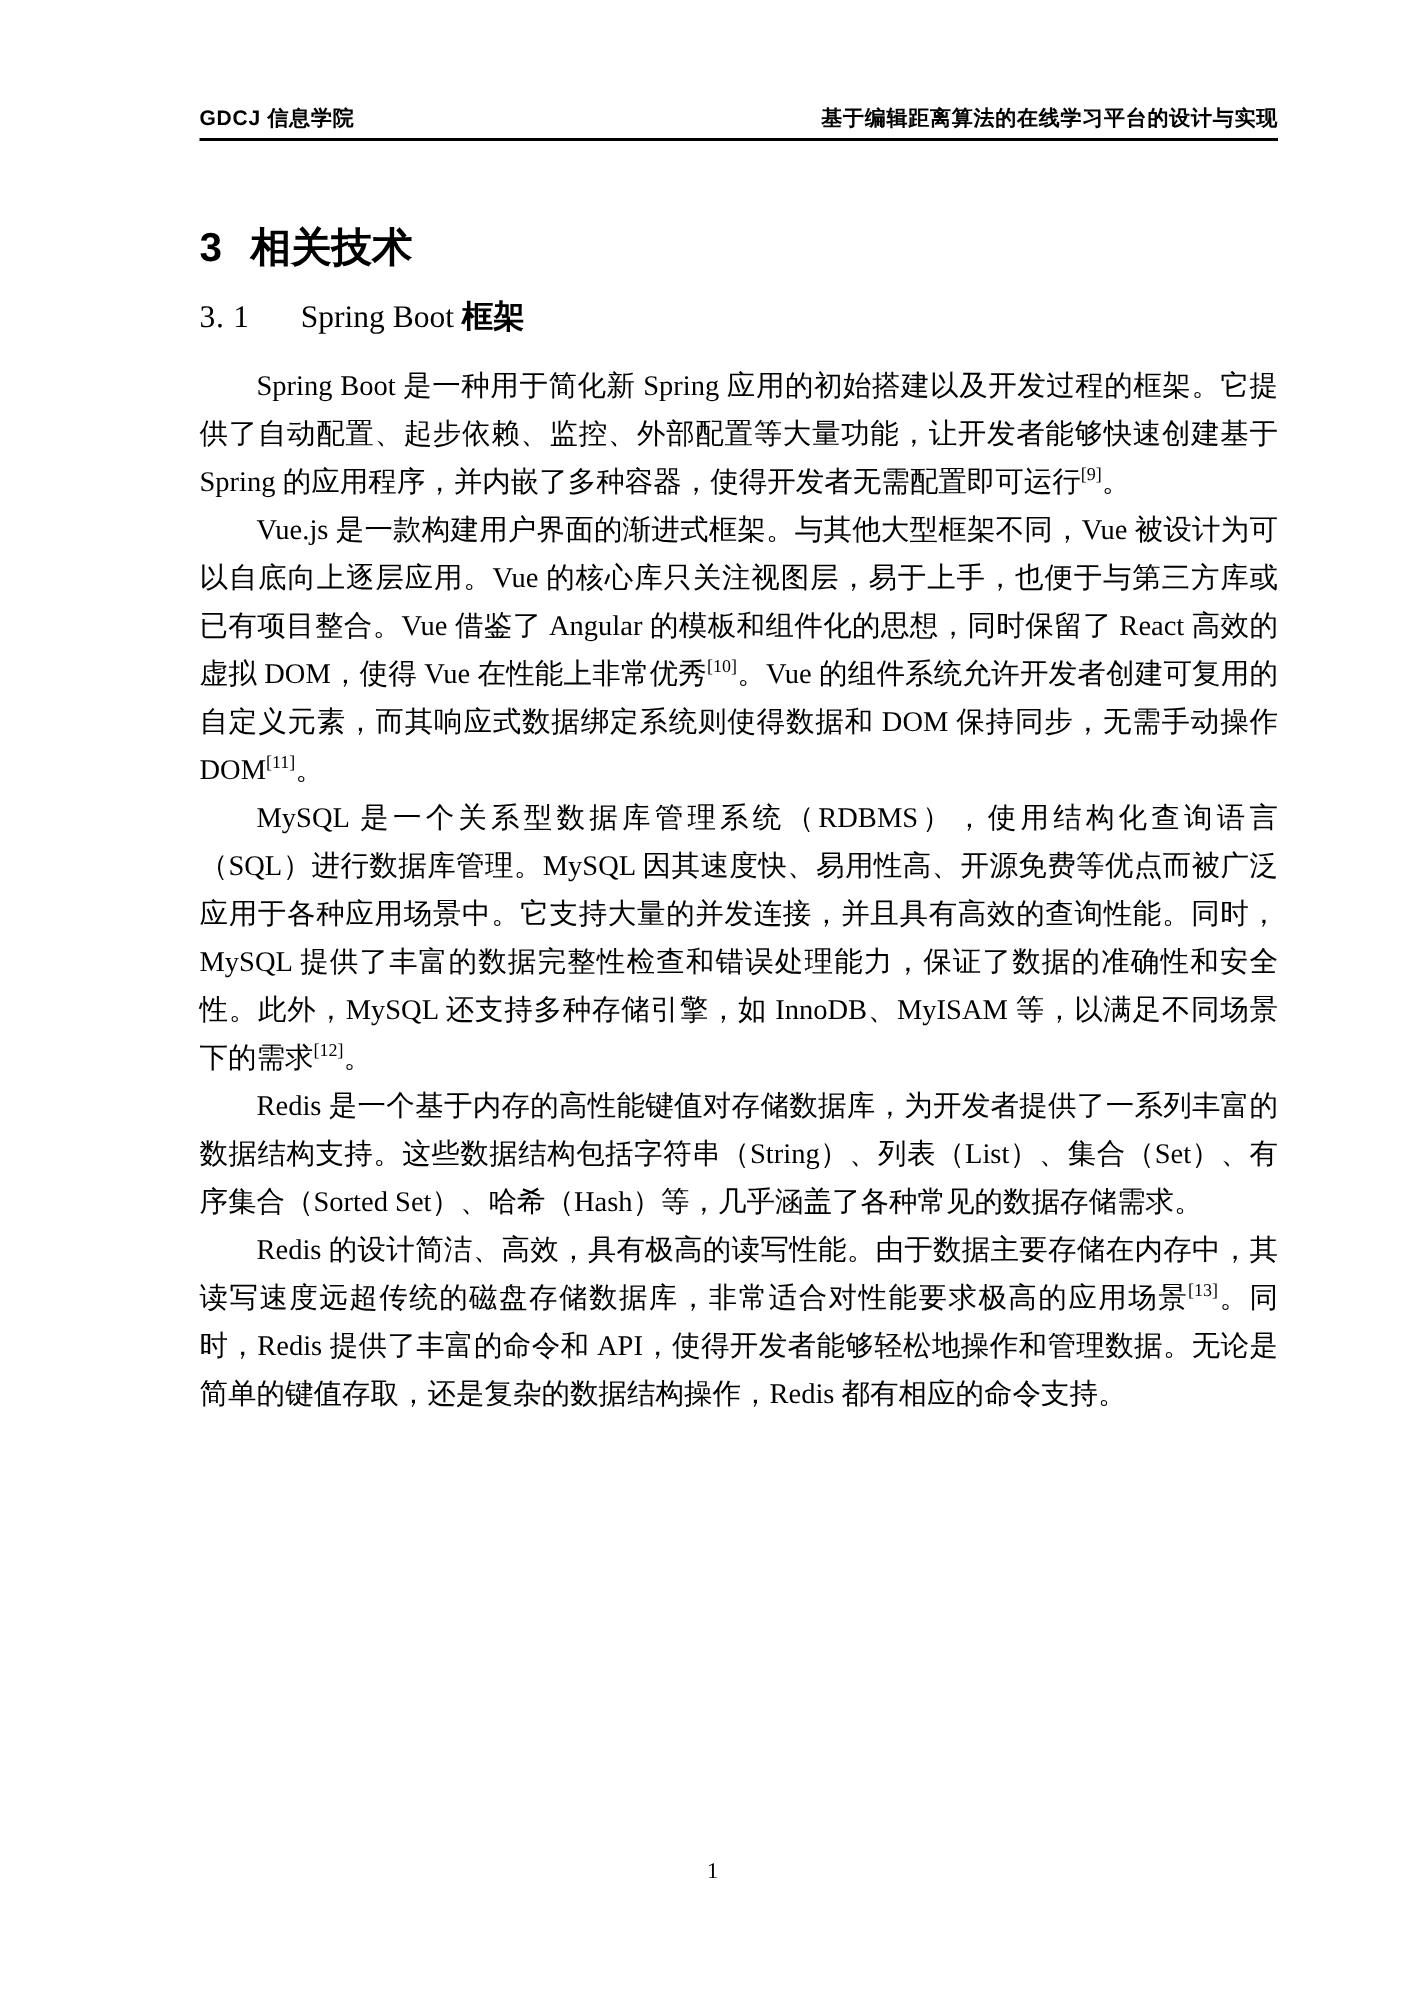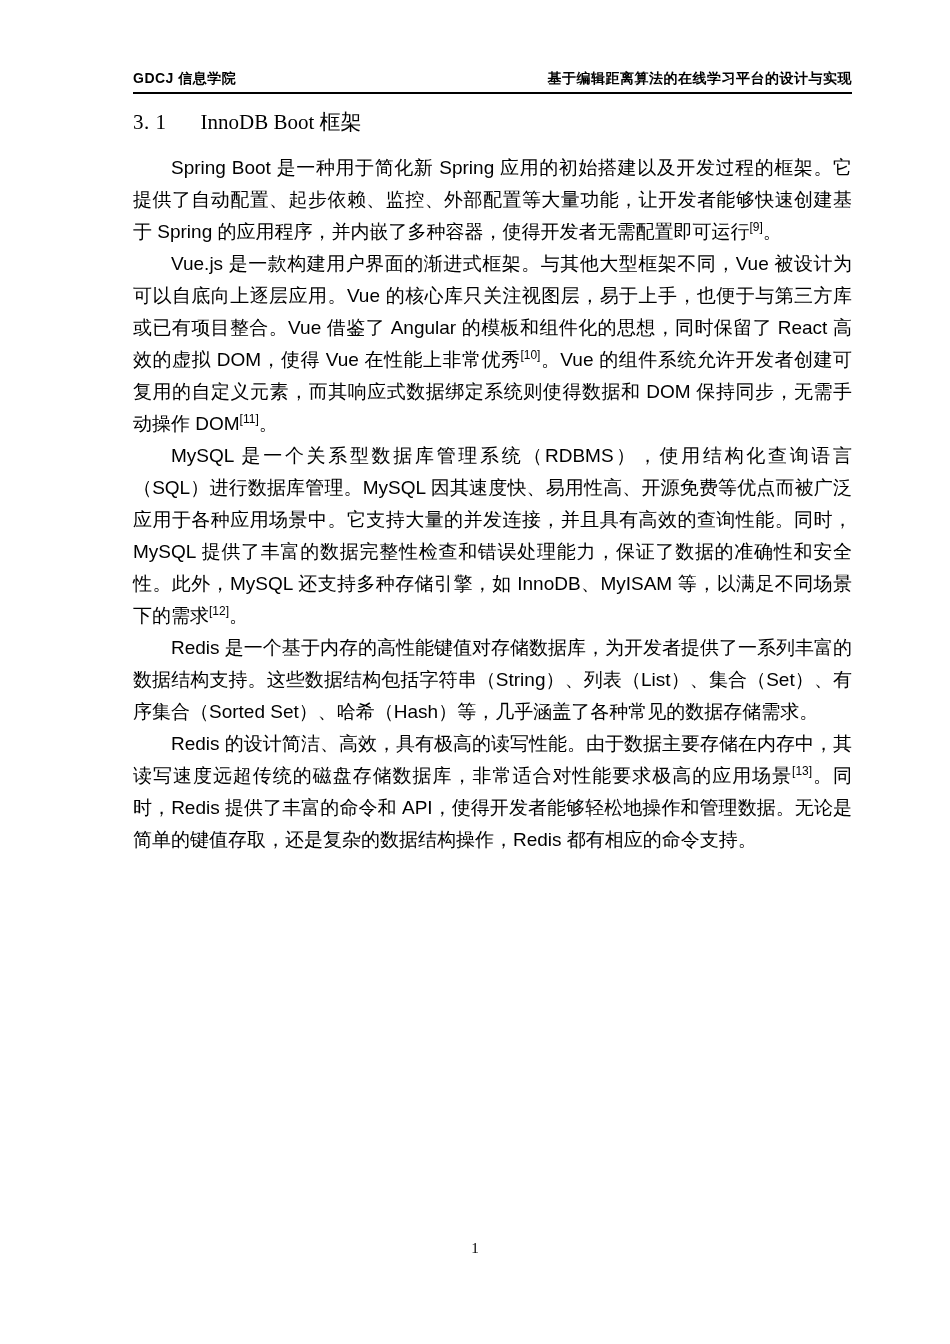--- a/index.html
+++ b/index.html
@@ -51,31 +51,31 @@
   h2.section-h .sec-num {
     font-family: "Liberation Serif", "DejaVu Serif", serif;
     margin-right: 34px;
     letter-spacing: 0.5px;
   }
   h2.section-h .sec-title .latin {
     font-family: "Liberation Serif", "DejaVu Serif", serif;
   }
   h2.section-h .sec-title .cjk {
     font-family: "Liberation Sans", "DejaVu Sans", sans-serif;
-    font-weight: 400;
+    font-weight: 700;
   }
 
   
   p.body-para {
     margin: 0;
     font-size: 19px;
     line-height: 32px;
     text-align: justify;
     text-indent: 2em;
-    font-family: Liberation Sans, sans-serif;
+    font-family: Liberation Serif, serif;
   }
   p.body-para sup {
     font-size: 12px;
     line-height: 0;
     vertical-align: super;
   }
 
   
   .page-footer {
     position: absolute;
@@ -91,24 +91,27 @@
 </head>
 <body>
 
 <div class="page">
 
   <div class="running-header">
     <span>GDCJ 信息学院</span>
     <span>基于编辑距离算法的在线学习平台的设计与实现</span>
   </div>
 
+  <h1 class="chapter">
+    <span class="ch-num">3</span><span class="ch-title">相关技术</span>
+  </h1>
 
   <section>
     <h2 class="section-h">
-      <span class="sec-num">3. 1</span><span class="sec-title"><span class="latin">InnoDB Boot </span><span class="cjk">框架</span></span>
+      <span class="sec-num">3. 1</span><span class="sec-title"><span class="latin">Spring Boot </span><span class="cjk">框架</span></span>
     </h2>
     <p class="body-para"><span>Spring Boot 是一种用于简化新 Spring 应用的初始搭建以及开发过程的框架。它提供了自动配置、起步依赖、监控、外部配置等大量功能，让开发者能够快速创建基于 Spring 的应用程序，并内嵌了多种容器，使得开发者无需配置即可运行</span><sup>[9]</sup><span>。</span></p>
   </section>
 
   <section>
     <p class="body-para"><span>Vue.js 是一款构建用户界面的渐进式框架。与其他大型框架不同，Vue 被设计为可以自底向上逐层应用。Vue 的核心库只关注视图层，易于上手，也便于与第三方库或已有项目整合。Vue 借鉴了 Angular 的模板和组件化的思想，同时保留了 React 高效的虚拟 DOM，使得 Vue 在性能上非常优秀</span><sup>[10]</sup><span>。Vue 的组件系统允许开发者创建可复用的自定义元素，而其响应式数据绑定系统则使得数据和 DOM 保持同步，无需手动操作 DOM</span><sup>[11]</sup><span>。</span></p>
   </section>
 
   <section>
     <p class="body-para"><span>MySQL 是一个关系型数据库管理系统（RDBMS），使用结构化查询语言（SQL）进行数据库管理。MySQL 因其速度快、易用性高、开源免费等优点而被广泛应用于各种应用场景中。它支持大量的并发连接，并且具有高效的查询性能。同时，MySQL 提供了丰富的数据完整性检查和错误处理能力，保证了数据的准确性和安全性。此外，MySQL 还支持多种存储引擎，如 InnoDB、MyISAM 等，以满足不同场景下的需求</span><sup>[12]</sup><span>。</span></p>

